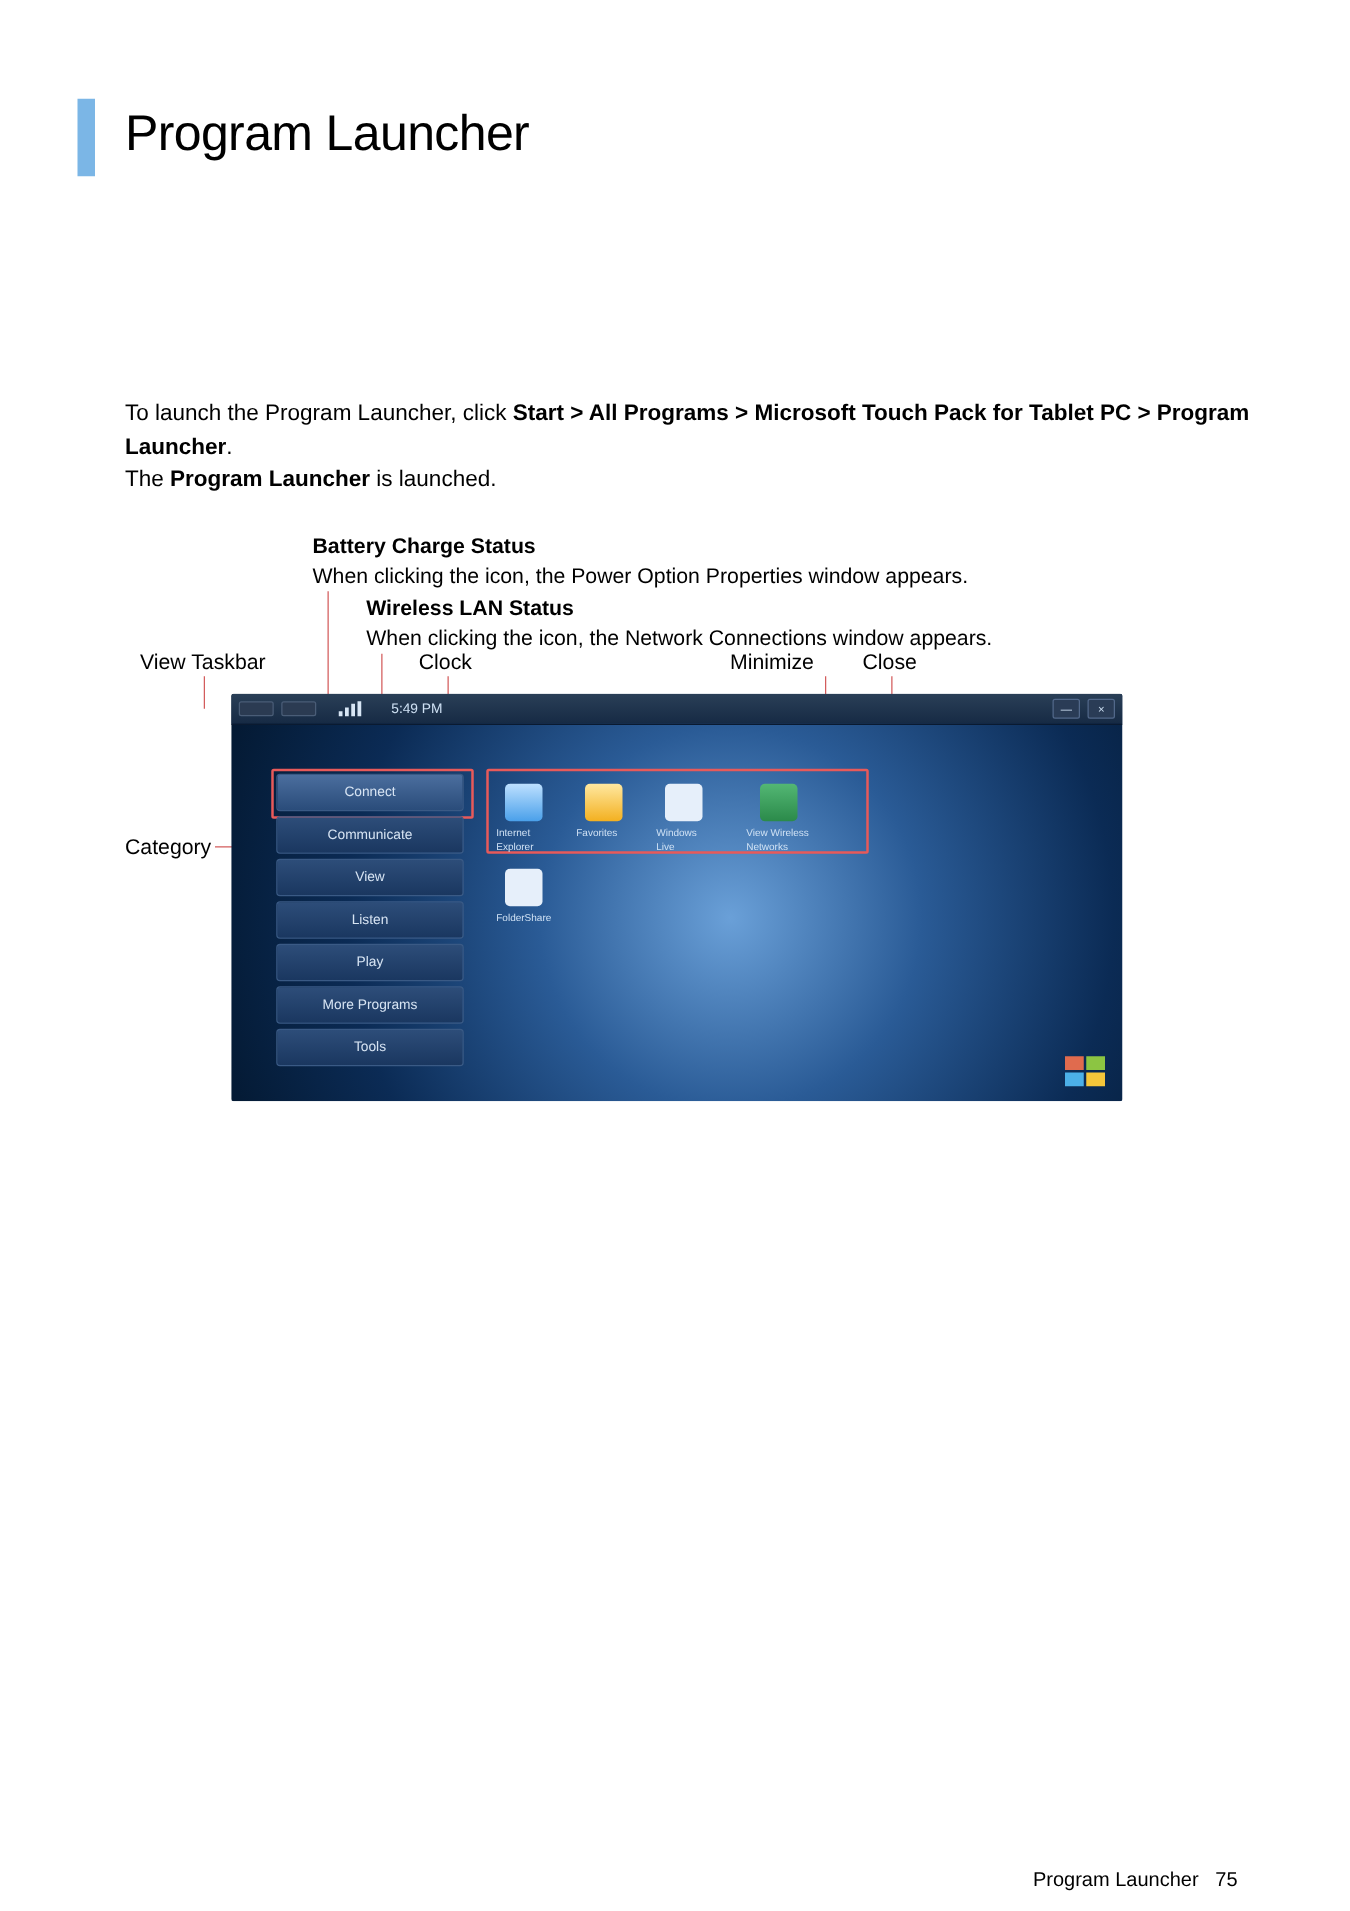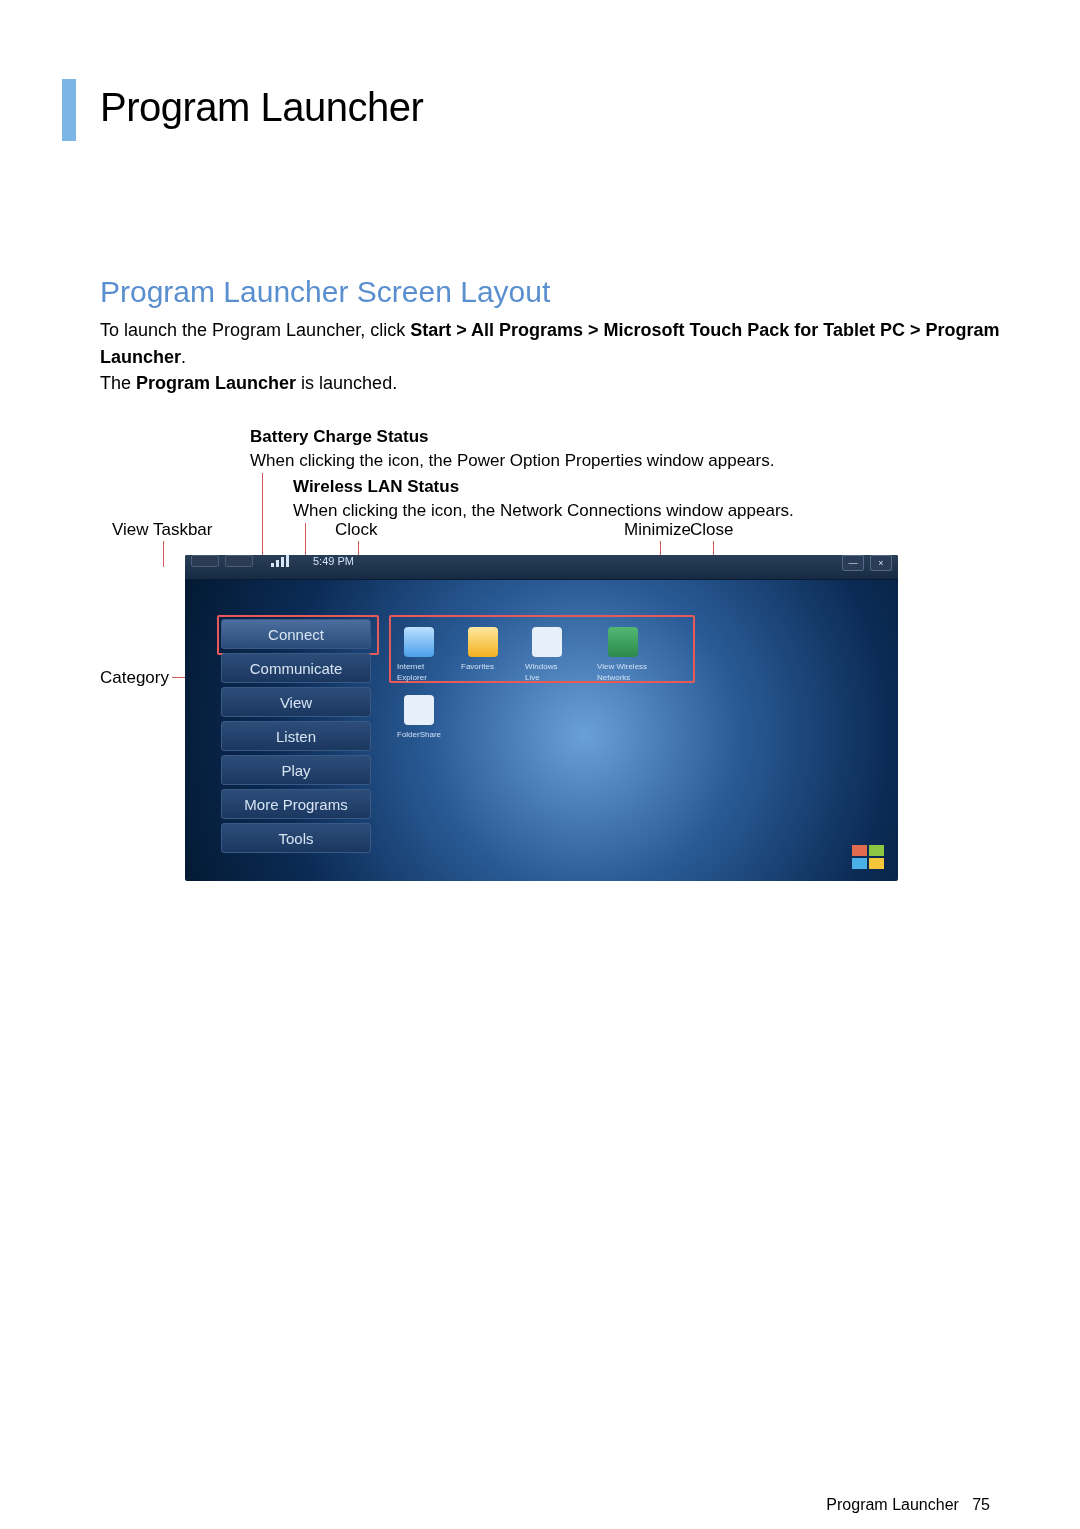--- a/index.html
+++ b/index.html
@@ -11,34 +11,34 @@
   .body1{position:absolute;left:100px;top:302px;width:920px;font-size:18px;line-height:27px}
   .body2{position:absolute;left:100px;top:355px;width:920px;font-size:18px;line-height:27px}
   
   .callout{position:absolute;font-size:17px;line-height:24px}
   .callout .bold{font-weight:700;display:block}
   .callout-line{position:absolute;width:1px;background:#d35c5c}
   .callout-label{position:absolute;font-size:17px}
   
   .shot{position:absolute;left:185px;top:540px;width:713px;height:326px;overflow:hidden;border-radius:2px}
   .shot-bg{position:absolute;inset:0;background:radial-gradient(circle at 56% 55%,#6aa0d8 0%,#2a5b96 35%,#0b2b55 70%,#031830 100%)}
-  .topbar{position:absolute;left:0;top:0;right:0;height:24px;background:linear-gradient(#2a3f57,#162a44);border-bottom:1px solid #0a1a30;display:flex;align-items:flex-start}
+  .topbar{position:absolute;left:0;top:0;right:0;height:24px;background:linear-gradient(#2a3f57,#162a44);border-bottom:1px solid #0a1a30;display:flex;align-items:center}
   .topbar .pill{width:26px;height:10px;border-radius:2px;margin-left:6px;background:#2b3b52;border:1px solid #4a5d77}
   .topbar .signal{margin-left:18px;width:22px;height:12px;position:relative}
   .topbar .signal span{position:absolute;bottom:0;width:3px;background:#d8e6f5}
   .topbar .signal span:nth-child(1){left:0;height:4px}
   .topbar .signal span:nth-child(2){left:5px;height:7px}
   .topbar .signal span:nth-child(3){left:10px;height:10px}
   .topbar .signal span:nth-child(4){left:15px;height:12px}
   .topbar .clock{margin-left:20px;color:#cfe1f4;font-size:11px}
   .topbar .sp{flex:1}
   .topbar .winbtn{width:20px;height:14px;margin-right:6px;background:#2a3c56;border:1px solid #52688a;border-radius:2px;color:#cfe1f4;font-size:9px;line-height:14px;text-align:center}
   
   .cats{position:absolute;left:36px;top:64px;width:150px}
-  .cat{height:28px;border:1px solid #3a5a85;border-radius:3px;margin-bottom:4px;background:linear-gradient(#2d4d79,#1a3760);color:#d7e4f3;font-size:15px;display:flex;align-items:center;justify-content:center}
+  .cat{height:28px;border:1px solid #3a5a85;border-radius:3px;margin-bottom:4px;background:linear-gradient(#2d4d79,#1a3760);color:#d7e4f3;font-size:11px;display:flex;align-items:center;justify-content:center}
   .cat.sel{background:linear-gradient(#4b6e9e,#2a4c7a)}
   .cat-outline{position:absolute;left:32px;top:60px;width:158px;height:36px;border:2px solid #e85a5a;border-radius:2px}
   
   .icons-outline{position:absolute;left:204px;top:60px;width:302px;height:64px;border:2px solid #e85a5a;border-radius:2px}
   .tile{position:absolute;width:44px;text-align:left}
   .tile .ico{width:30px;height:30px;margin:0 auto;border-radius:4px;background:#eaf2fb;display:block}
   .tile .lbl{font-size:8px;color:#cfe1f4;line-height:11px;margin-top:4px;display:block}
   .t1{left:212px;top:72px}
   .t1 .ico{background:linear-gradient(#bde0ff,#4aa0ea)}
   .t2{left:276px;top:72px}
@@ -62,21 +62,20 @@
   .footer{position:absolute;right:90px;bottom:30px;font-size:16px}
 </style>
 </head>
 <body>
 <div class="page">
 
   <div class="accent-bar"></div>
   <div class="h1">Program Launcher</div>
 
 
-  <div class="h2">Program Launcher Screen Layout</div>
 
   <div class="body1">
     <span>To launch the Program Launcher, click </span><b>Start &gt; All Programs &gt; Microsoft Touch Pack for Tablet PC &gt; Program Launcher</b><span>.</span>
   </div>
   <div class="body2">
     <span>The </span><b>Program Launcher</b><span> is launched.</span>
   </div>
 
   <div class="callout" style="left:250px;top:410px;width:640px">
     <span class="bold">Battery Charge Status</span>
@@ -89,21 +88,21 @@
     <span>When clicking the icon, the Network Connections window appears.</span>
   </div>
   <div class="callout-line" style="left:305px;top:508px;height:44px"></div>
 
   <div class="callout-label" style="left:112px;top:505px">View Taskbar</div>
   <div class="callout-line" style="left:163px;top:526px;height:26px"></div>
 
   <div class="callout-label" style="left:335px;top:505px">Clock</div>
   <div class="callout-line" style="left:358px;top:526px;height:26px"></div>
 
-  <div class="callout-label" style="left:624px;top:505px">Minimize</div>
+  <div class="callout-label" style="left:584px;top:505px">Minimize</div>
   <div class="callout-line" style="left:660px;top:526px;height:26px"></div>
 
   <div class="callout-label" style="left:690px;top:505px">Close</div>
   <div class="callout-line" style="left:713px;top:526px;height:26px"></div>
 
   <div class="callout-label" style="left:100px;top:653px">Category</div>
   <div style="position:absolute;left:172px;top:662px;width:48px;height:1px;background:#d35c5c"></div>
 
   <div class="callout-label" style="left:727px;top:614px;line-height:22px">Short-cut Icon</div>
   <div class="shortcut-hair"></div>

